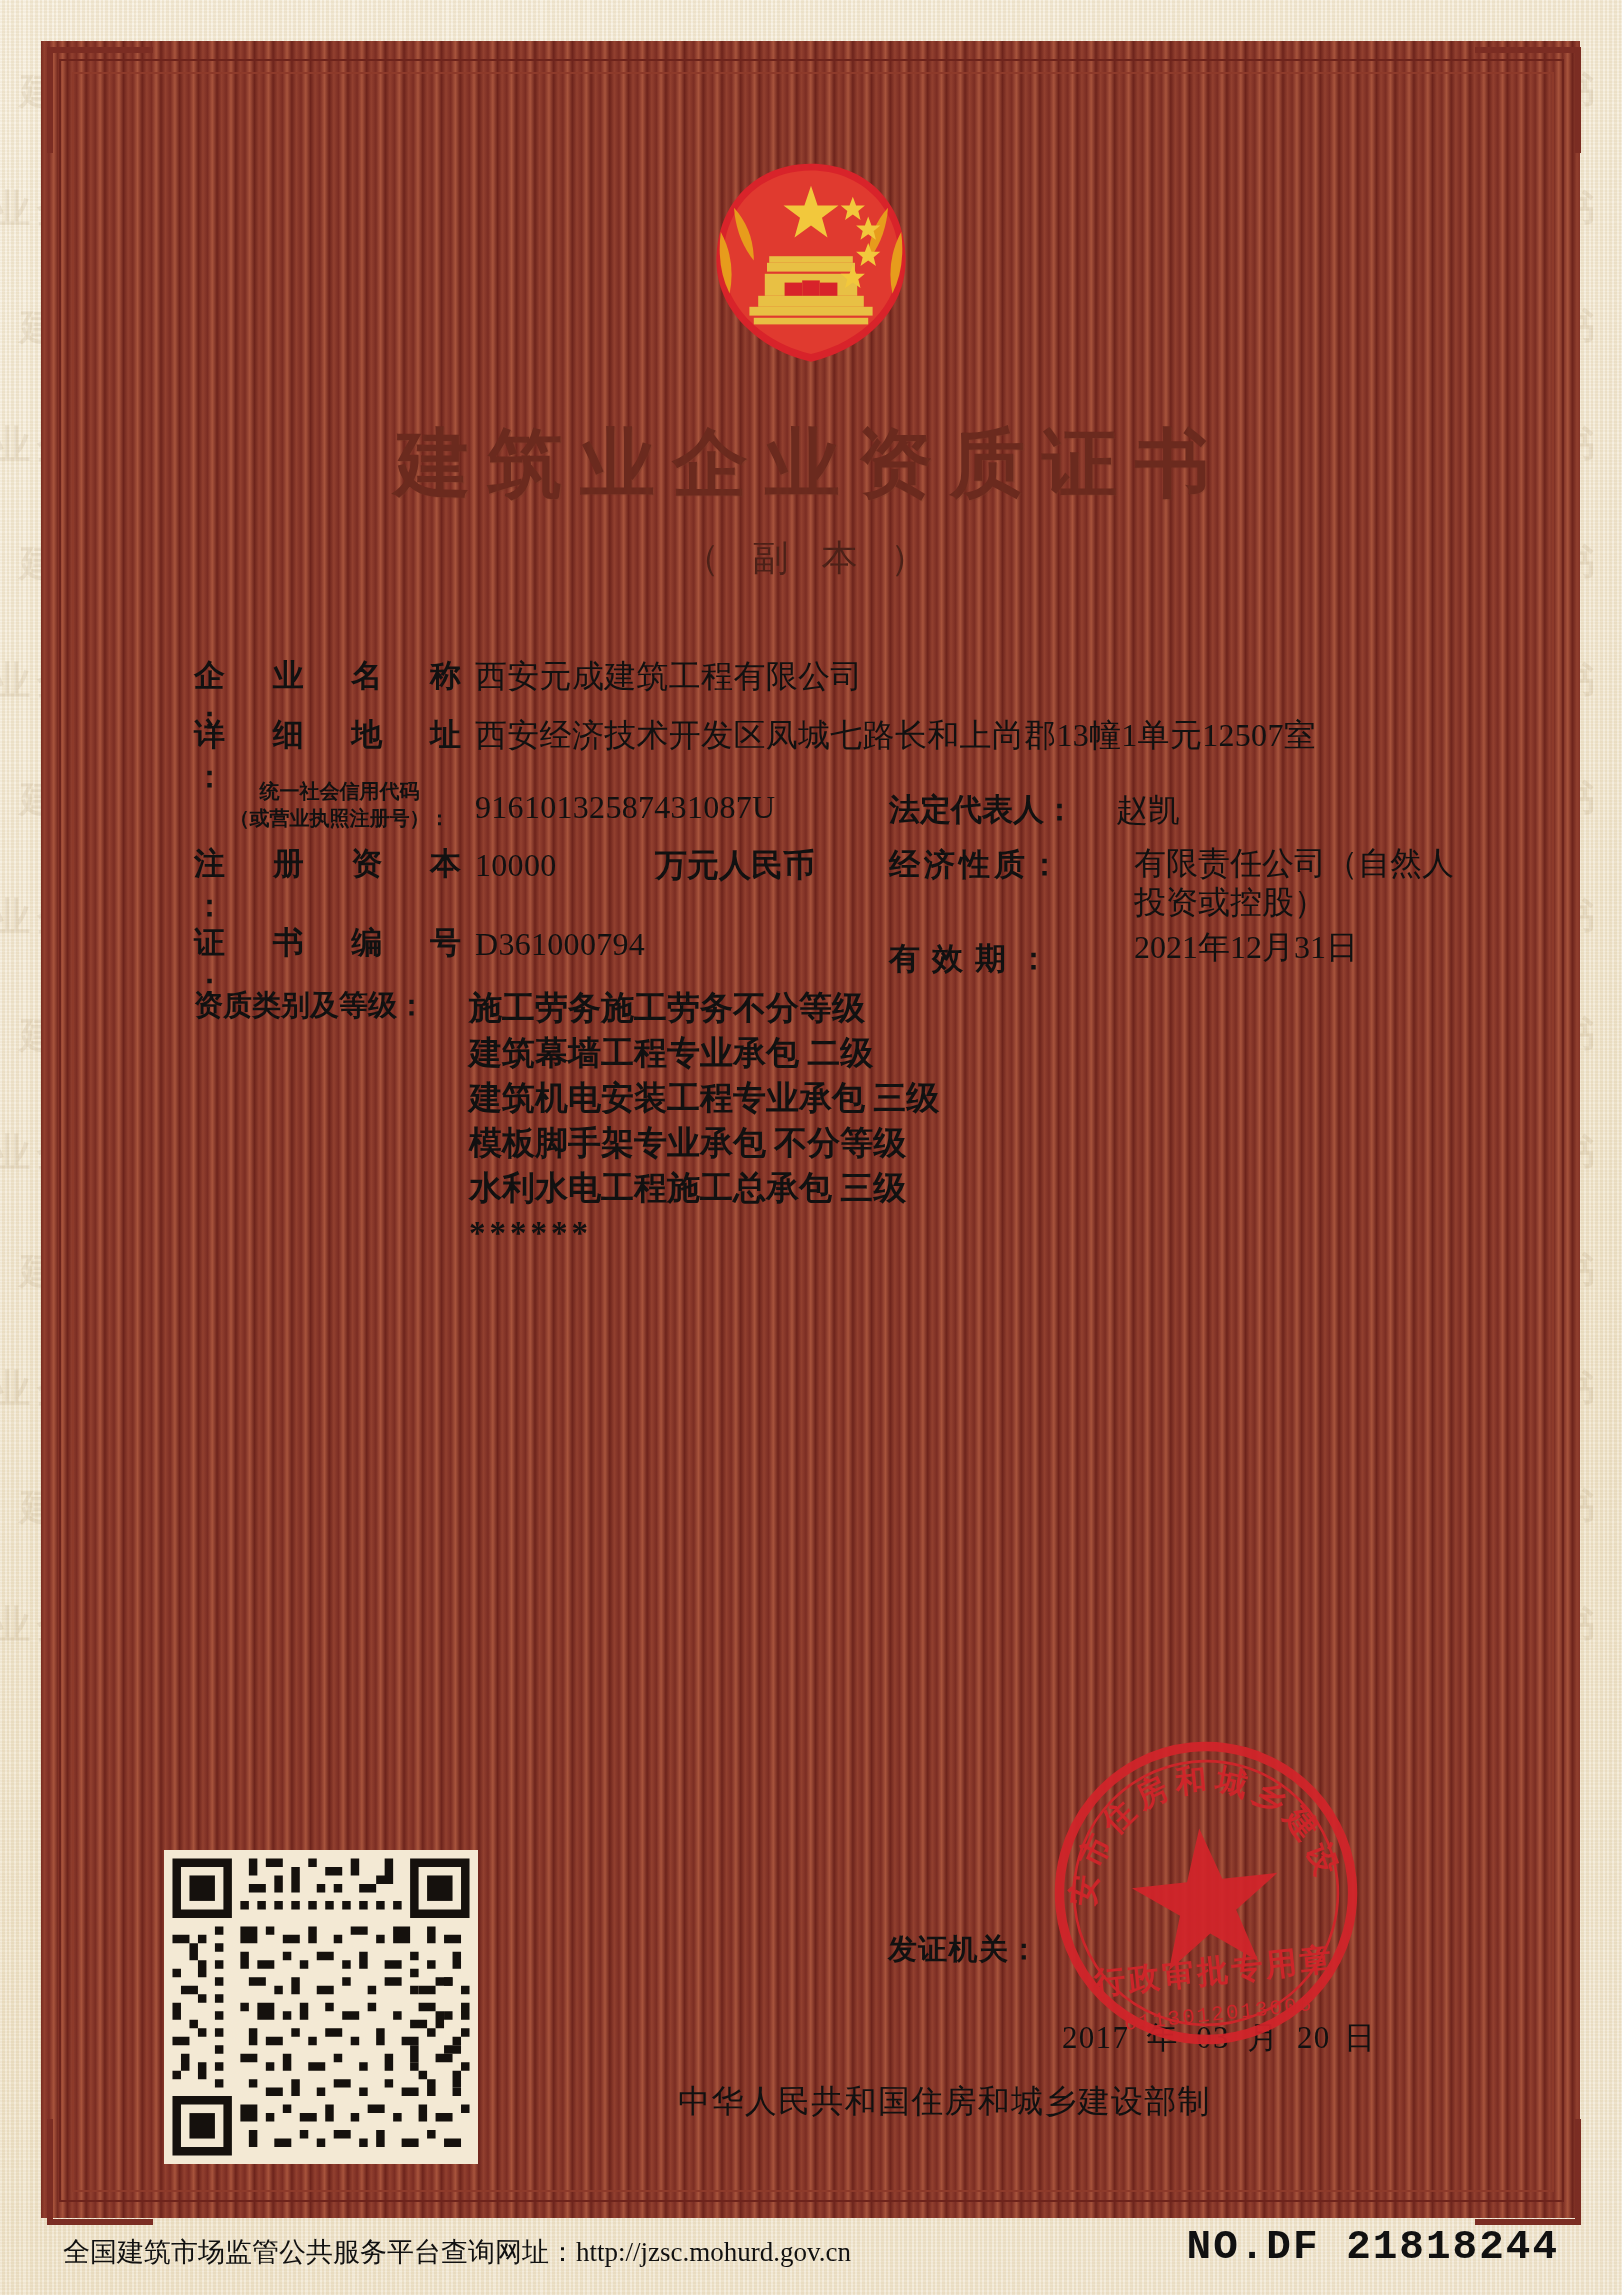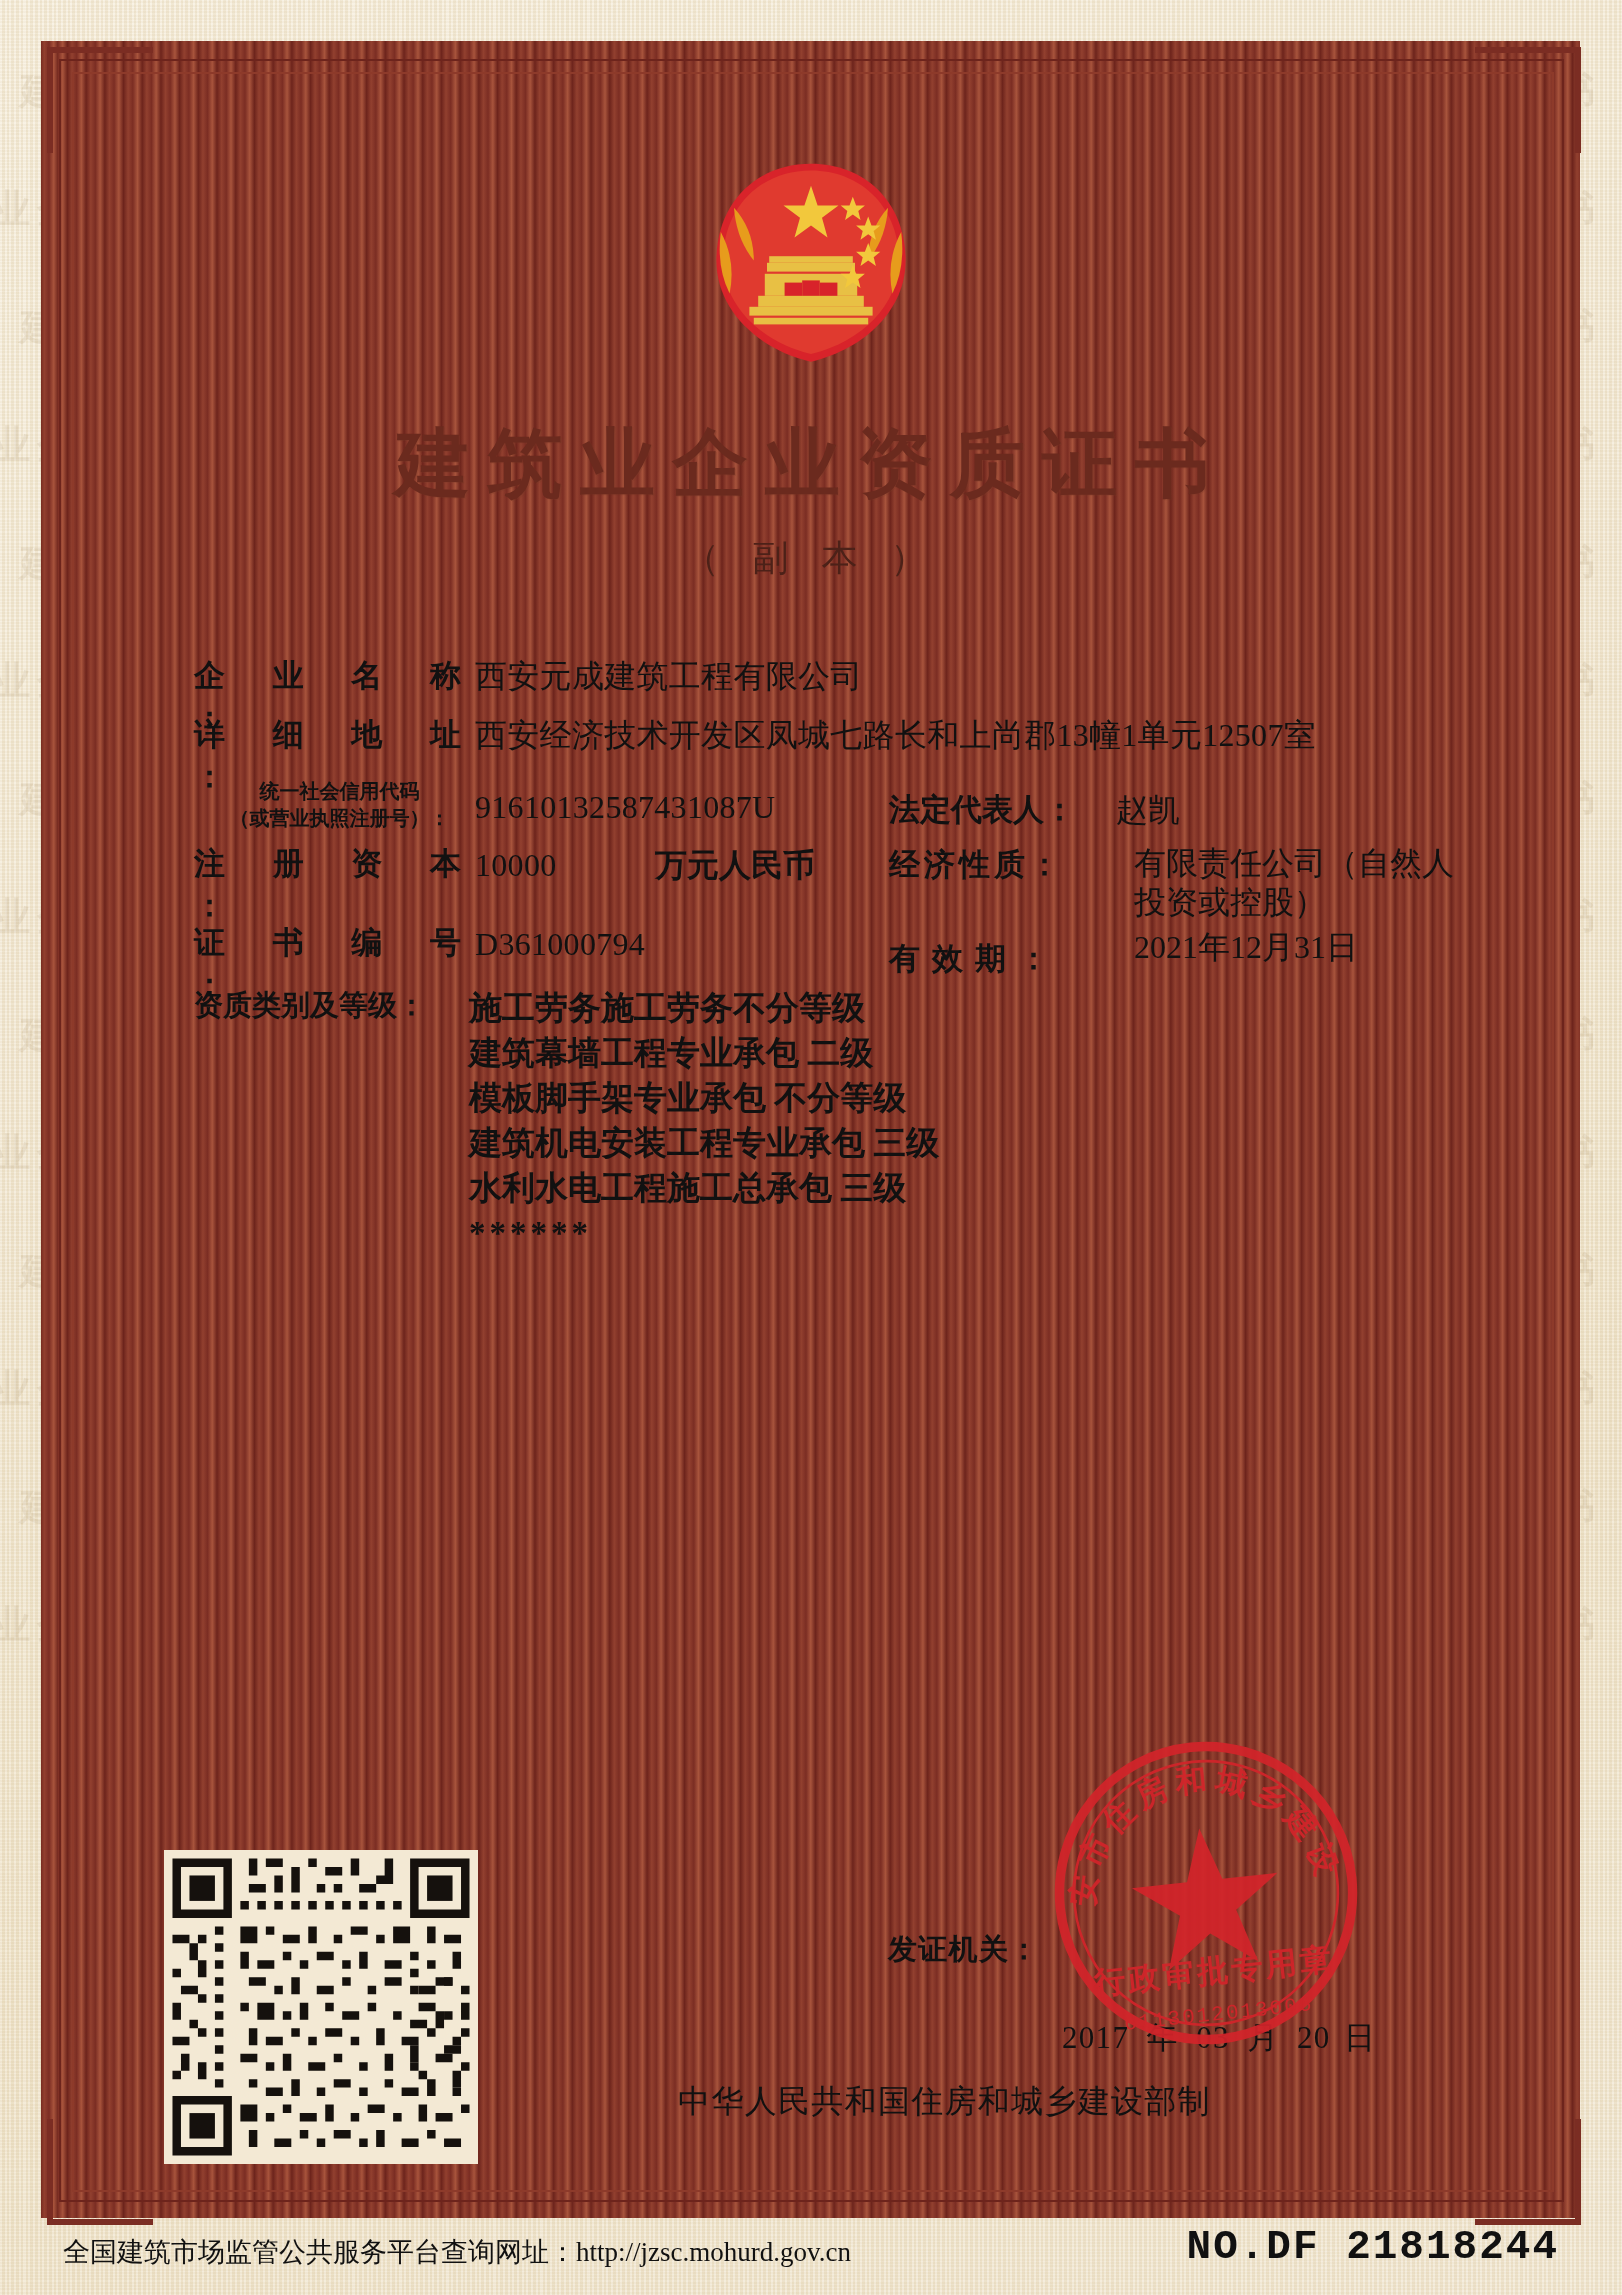--- a/index.html
+++ b/index.html
@@ -319,22 +319,22 @@
     <div class="val val-serif" style="left:281px;top:4px;">D361000794</div>
     <div class="lbl2" style="left:695px;top:16px;letter-spacing:12px;"><span>有效期</span>：</div>
     <div class="val2 val-serif" style="left:940px;top:4px;">2021年12月31日</div>
   </div>
 
   <div class="row" style="height:307px">
     <div class="lbl" style="font-size:29px;">资质类别及等级：</div>
     <div class="qual-list">
       <div>施工劳务施工劳务不分等级</div>
       <div>建筑幕墙工程专业承包  二级</div>
+      <div>建筑机电安装工程专业承包  三级</div>
       <div>模板脚手架专业承包  不分等级</div>
-      <div>建筑机电安装工程专业承包  三级</div>
       <div>水利水电工程施工总承包  三级</div>
       <div style="letter-spacing:4px;">******</div>
     </div>
   </div>
 </div>
 
 <svg id="qr" viewBox="0 0 37 37">
   <rect width="37" height="37" fill="#f3e9d4"></rect>
   <g fill="#15110d">
 

